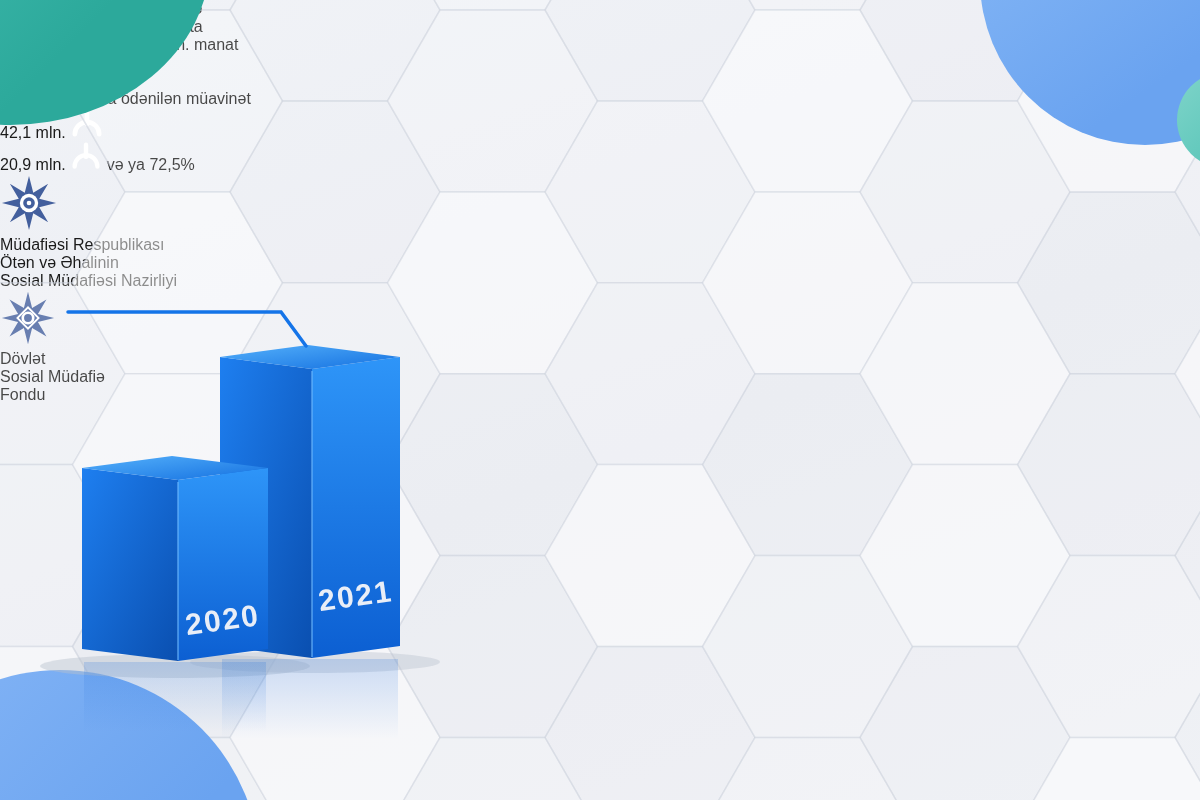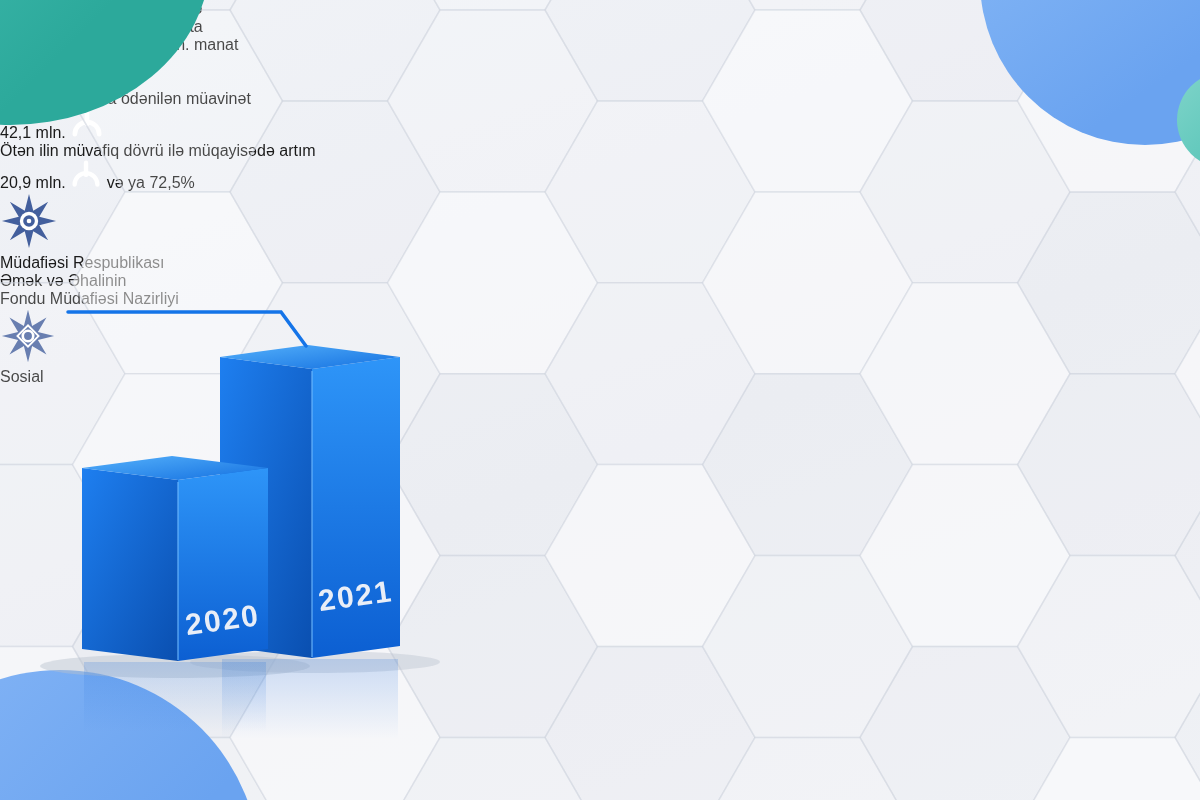--- a/index.html
+++ b/index.html
@@ -223,49 +223,50 @@
   <div class="panel-heading ph1">MDSS hesabına ödənilən müavinət</div>
 
   <div class="pill pill-blue">
     <span>42,1 mln.</span>
     <svg class="manat" viewBox="0 0 36 32" width="34" height="30">
       <path d="M5 28 A13 13 0 0 1 31 28" fill="none" stroke="#ffffff" stroke-width="5" stroke-linecap="round"></path>
       <line x1="18" y1="3" x2="18" y2="17" stroke="#ffffff" stroke-width="5" stroke-linecap="round"></line>
     </svg>
   </div>
 
-  <div class="panel-heading ph2">Ötən ilin müvafiq dövrü ilə müqayisədə artım</div>
 
   <div class="pill pill-teal">
     <span>20,9 mln.</span>
     <svg class="manat" viewBox="0 0 36 32" width="32" height="28">
       <path d="M5 28 A13 13 0 0 1 31 28" fill="none" stroke="#ffffff" stroke-width="5" stroke-linecap="round"></path>
       <line x1="18" y1="3" x2="18" y2="17" stroke="#ffffff" stroke-width="5" stroke-linecap="round"></line>
     </svg>
     <span>və ya 72,5%</span>
   </div>
 
   
   <svg class="emblem em-ministry" width="58" height="58" viewBox="0 0 60 60">
     <polygon points="58,30 40.6,34.4 49.8,49.8 34.4,40.6 30,58 25.6,40.6 10.2,49.8 19.4,34.4 2,30 19.4,25.6 10.2,10.2 25.6,19.4 30,2 34.4,19.4 49.8,10.2 40.6,25.6" fill="#2e4d92"></polygon>
     <circle cx="30" cy="30" r="9.5" fill="#ffffff"></circle>
     <circle cx="30" cy="30" r="6" fill="#2e4d92"></circle>
     <circle cx="30" cy="30" r="2.4" fill="#ffffff"></circle>
   </svg>
   <div class="footer-text ft-ministry">
     <div>Müdafiəsi Respublikası</div>
-    <div>Əmək və Əhalinin</div>
-    <div>Fondu Müdafiəsi Nazirliyi</div>
+    <div>Ötən və Əhalinin</div>
+    <div>Sosial Müdafiəsi Nazirliyi</div>
   </div>
 
   <div class="logo-divider"></div>
 
   <svg class="emblem em-fund" width="56" height="56" viewBox="0 0 60 60">
     <polygon points="58,30 40.6,34.4 49.8,49.8 34.4,40.6 30,58 25.6,40.6 10.2,49.8 19.4,34.4 2,30 19.4,25.6 10.2,10.2 25.6,19.4 30,2 34.4,19.4 49.8,10.2 40.6,25.6" fill="#2e4d92"></polygon>
     <rect x="22" y="22" width="16" height="16" transform="rotate(45 30 30)" fill="none" stroke="#ffffff" stroke-width="2"></rect>
     <circle cx="30" cy="30" r="7" fill="#ffffff"></circle>
     <circle cx="30" cy="30" r="4.2" fill="#2e4d92"></circle>
   </svg>
   <div class="footer-text ft-fund">
-    <div>Sosial</div>
+    <div>Dövlət</div>
+    <div>Sosial Müdafiə</div>
+    <div>Fondu</div>
   </div>
 
 </div>
 
 </body></html>

